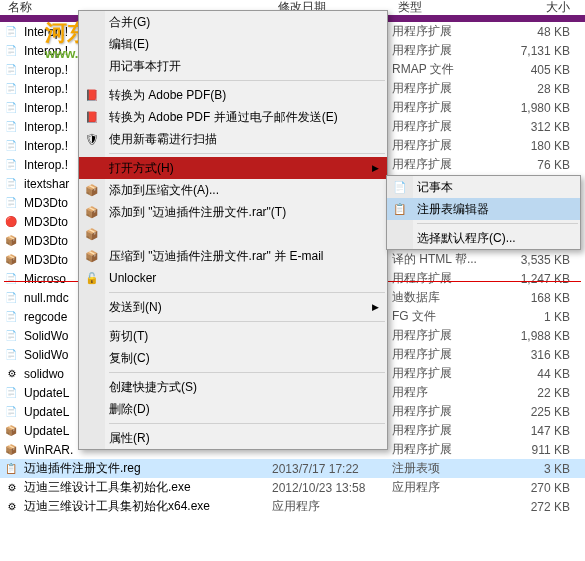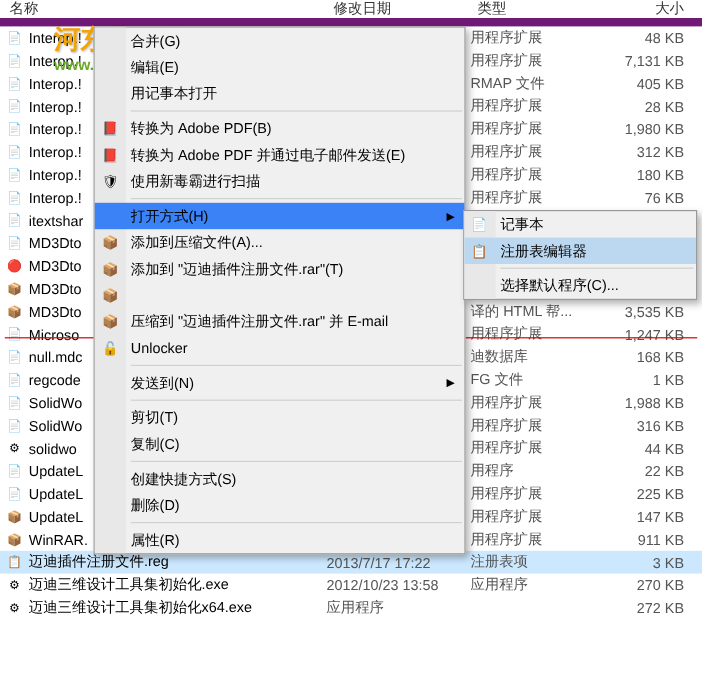--- a/index.html
+++ b/index.html
@@ -11,23 +11,23 @@
 .col-type{width:105px}
 .col-size{flex:1;text-align:right;padding-right:15px!important}
 .file-list{position:relative}
 .file-row{display:flex;align-items:center;height:19px;padding-left:4px}
 .file-row.selected{background:#cce8ff}
 .icon{width:16px;height:16px;margin-right:4px;flex-shrink:0;display:flex;align-items:center;justify-content:center;font-size:10px}
 .fname{width:248px;overflow:hidden;white-space:nowrap}
 .fdate{width:120px;color:#555}
 .ftype{width:105px;color:#555;overflow:hidden;white-space:nowrap}
 .fsize{flex:1;text-align:right;color:#555;padding-right:15px}
-.ctx-menu{position:absolute;top:22px;left:78px;width:310px;background:#f0f0f0;border:1px solid #999;box-shadow:3px 3px 6px rgba(0,0,0,0.3);z-index:10}
+.ctx-menu{position:absolute;top:10px;left:78px;width:310px;background:#f0f0f0;border:1px solid #999;box-shadow:3px 3px 6px rgba(0,0,0,0.3);z-index:10}
 .ctx-item{display:flex;align-items:center;height:22px;padding-left:30px;position:relative;cursor:default}
-.ctx-item.highlighted{background:#3b82f6}
+.ctx-item.highlighted{background:#b91c1c}
 .ctx-icon{position:absolute;left:5px;width:16px;height:16px;display:flex;align-items:center;justify-content:center;font-size:11px}
 .ctx-item .arrow{position:absolute;right:8px;font-size:9px}
 .ctx-sep{height:1px;background:#d0d0d0;margin:3px 2px 3px 30px}
 .icon-strip{position:absolute;left:0;top:0;bottom:0;width:26px;background:#e8e8e8}
 .submenu{position:absolute;top:175px;left:386px;width:195px;background:#f0f0f0;border:1px solid #999;box-shadow:3px 3px 6px rgba(0,0,0,0.3);z-index:11}
 .submenu .icon-strip{width:26px}
 .sub-item{display:flex;align-items:center;height:22px;padding-left:30px;position:relative}
 .sub-item.highlighted{background:#bcd8f0}
 .watermark{position:absolute;top:18px;left:45px;z-index:5;pointer-events:none}
 .wm-text{font-size:22px;font-weight:bold;color:#f5a400;text-shadow:1px 1px 2px rgba(0,0,0,0.3)}

